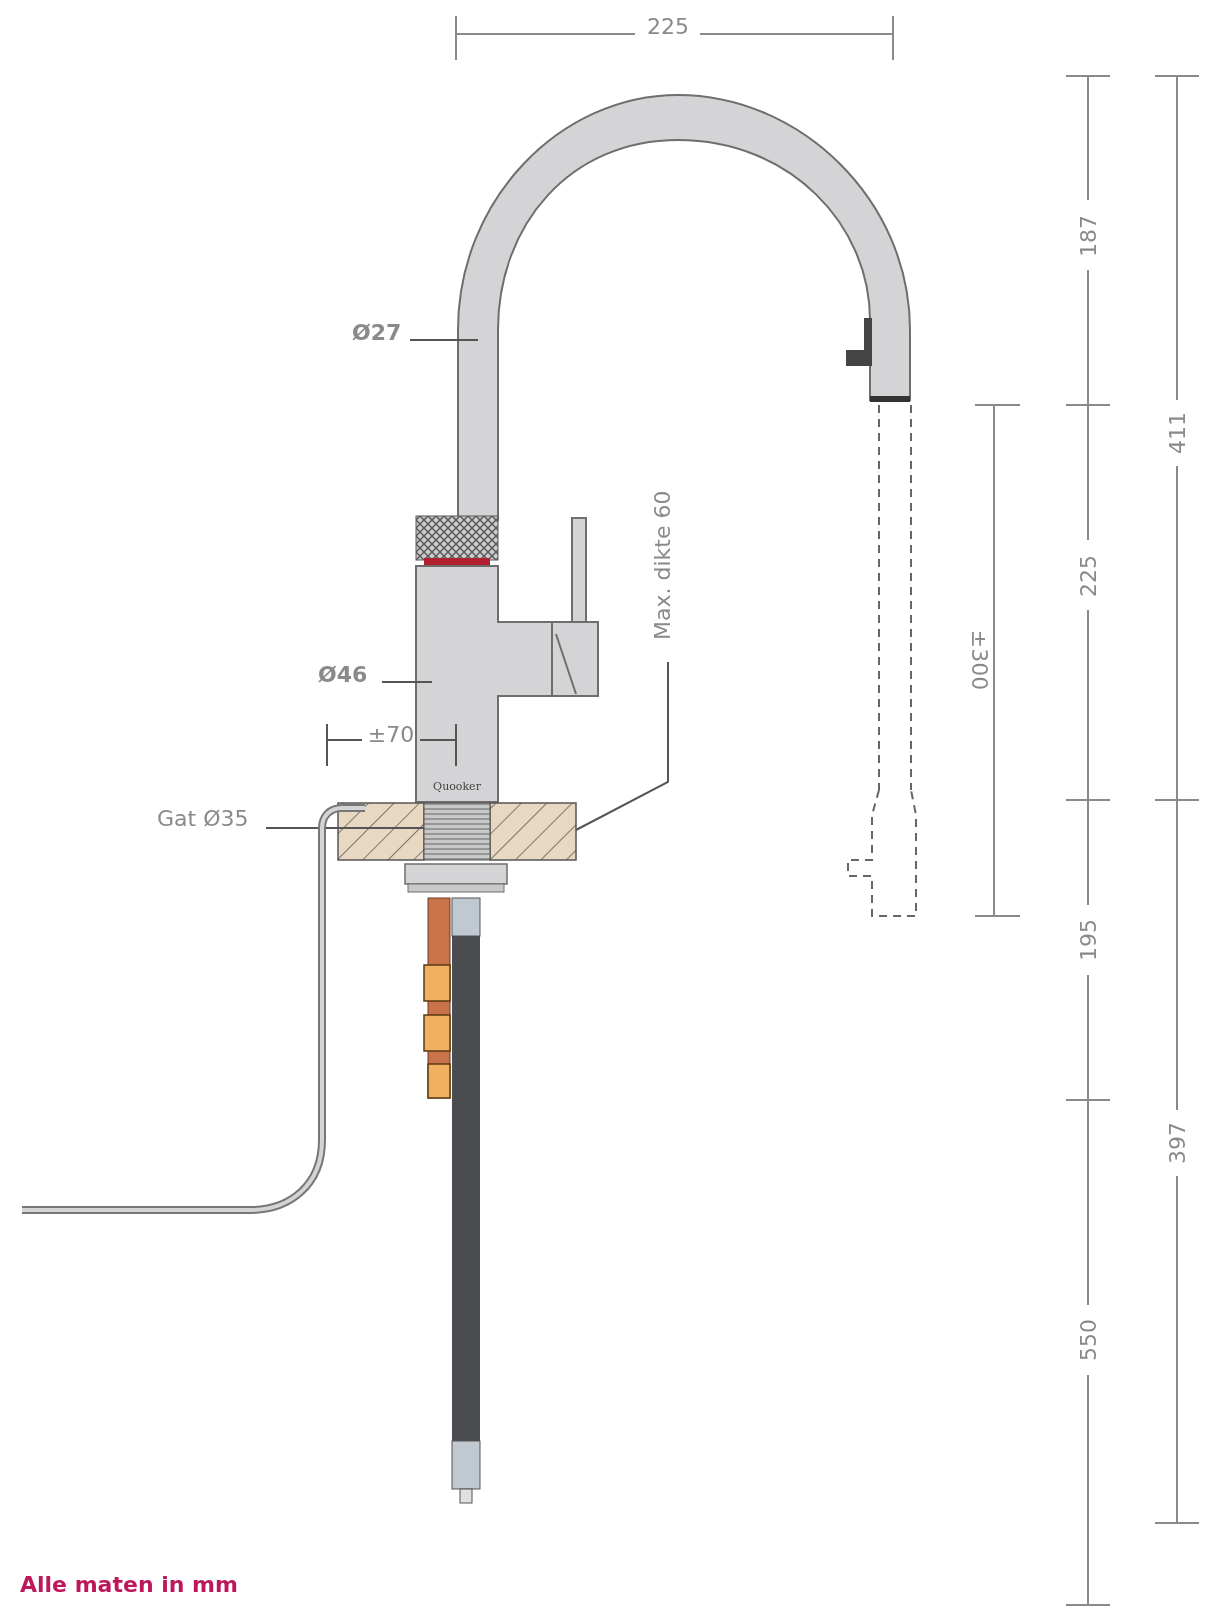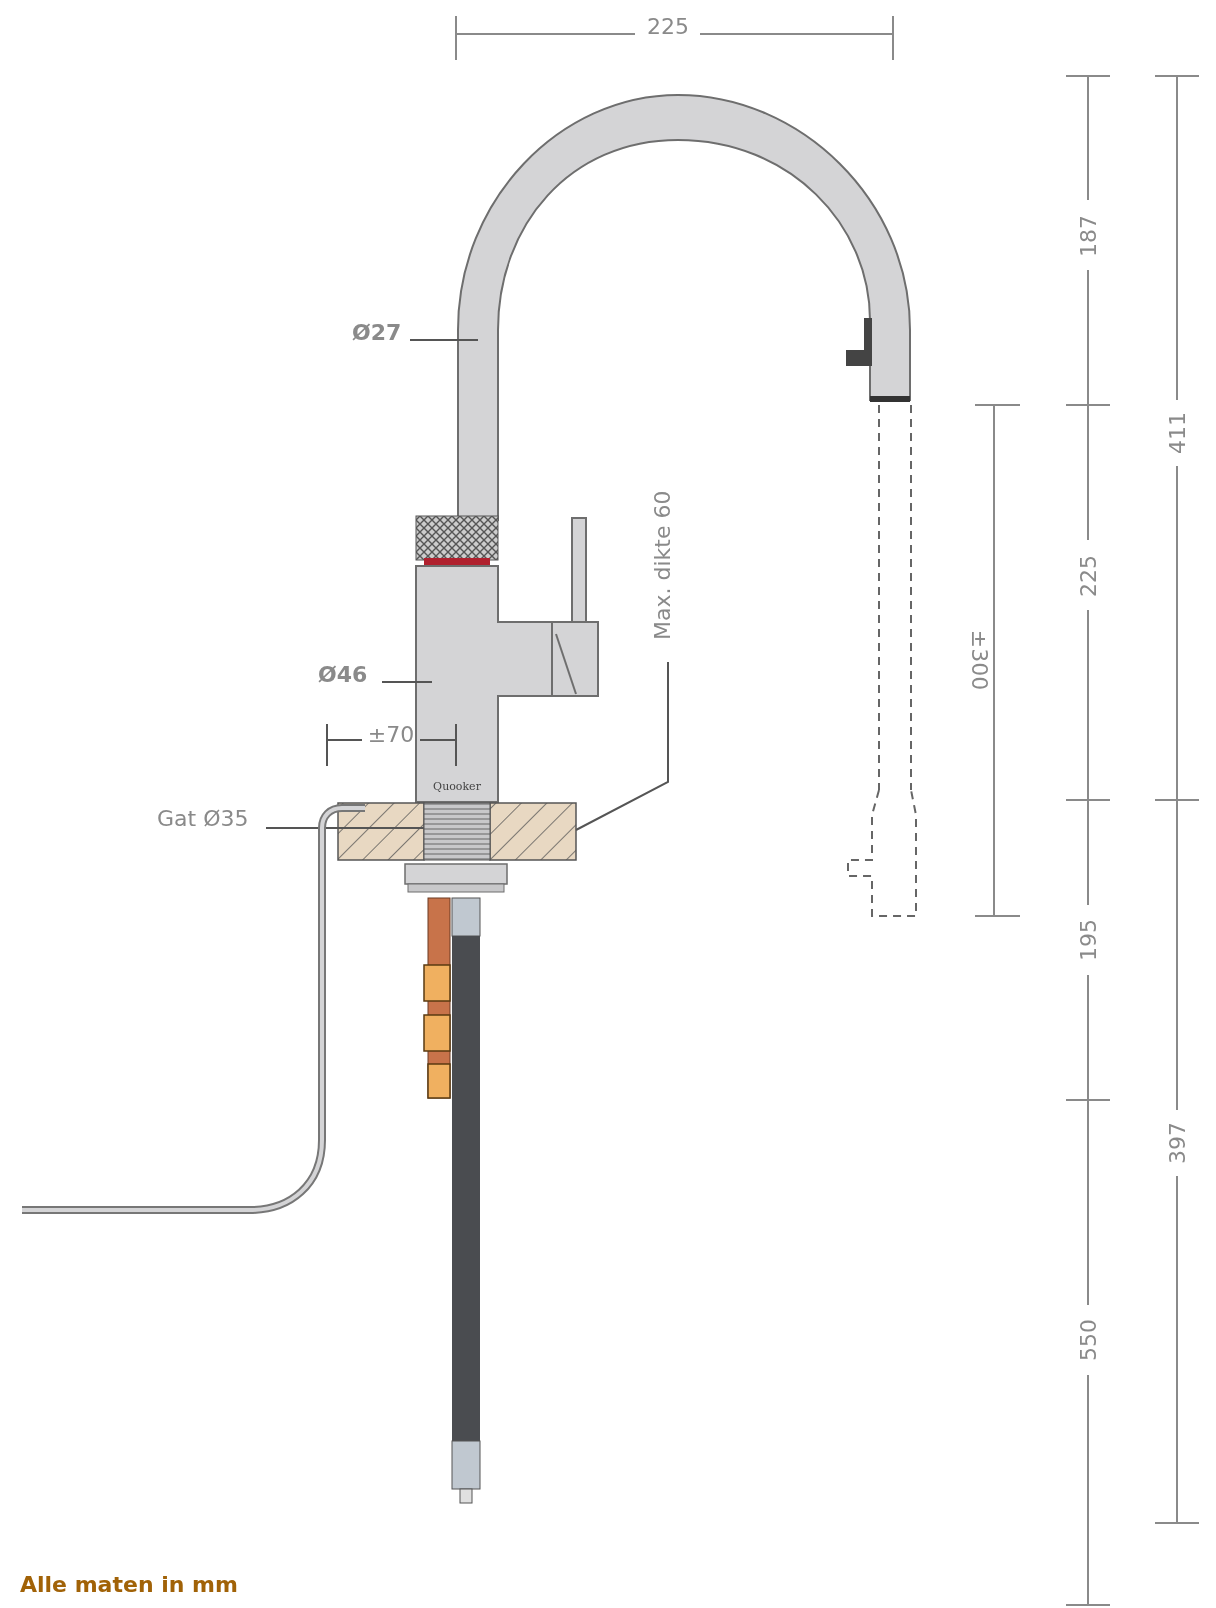--- a/index.html
+++ b/index.html
@@ -1,20 +1,20 @@
 <!DOCTYPE html>
 <html><head>
 <meta charset="utf-8">
 <style>
   html,body{margin:0;padding:0;background:#ffffff;}
   body{width:1216px;height:1608px;position:relative;overflow:hidden;font-family:"DejaVu Sans","Liberation Sans",sans-serif;}
   svg{position:absolute;left:0;top:0;}
   .dim-text{font-family:"DejaVu Sans","Liberation Sans",sans-serif;font-size:22px;fill:#8a8a8a;}
   .lbl-text{font-family:"DejaVu Sans","Liberation Sans",sans-serif;font-size:22px;fill:#8a8a8a;}
-  .footer{position:absolute;left:20px;top:1572px;font-family:"DejaVu Sans","Liberation Sans",sans-serif;font-weight:bold;font-size:22px;color:#a16207;}
+  .footer{position:absolute;left:20px;top:1572px;font-family:"DejaVu Sans","Liberation Sans",sans-serif;font-weight:bold;font-size:22px;color:#be185d;}
 </style>
 </head>
 <body>
 
 <svg width="1216" height="1608" viewBox="0 0 1216 1608" xmlns="http://www.w3.org/2000/svg">
 
   <g stroke="#8a8a8a" stroke-width="2">
     <line x1="456" y1="16" x2="456" y2="60"></line>
     <line x1="893" y1="16" x2="893" y2="60"></line>
     <line x1="456" y1="34" x2="635" y2="34"></line>

